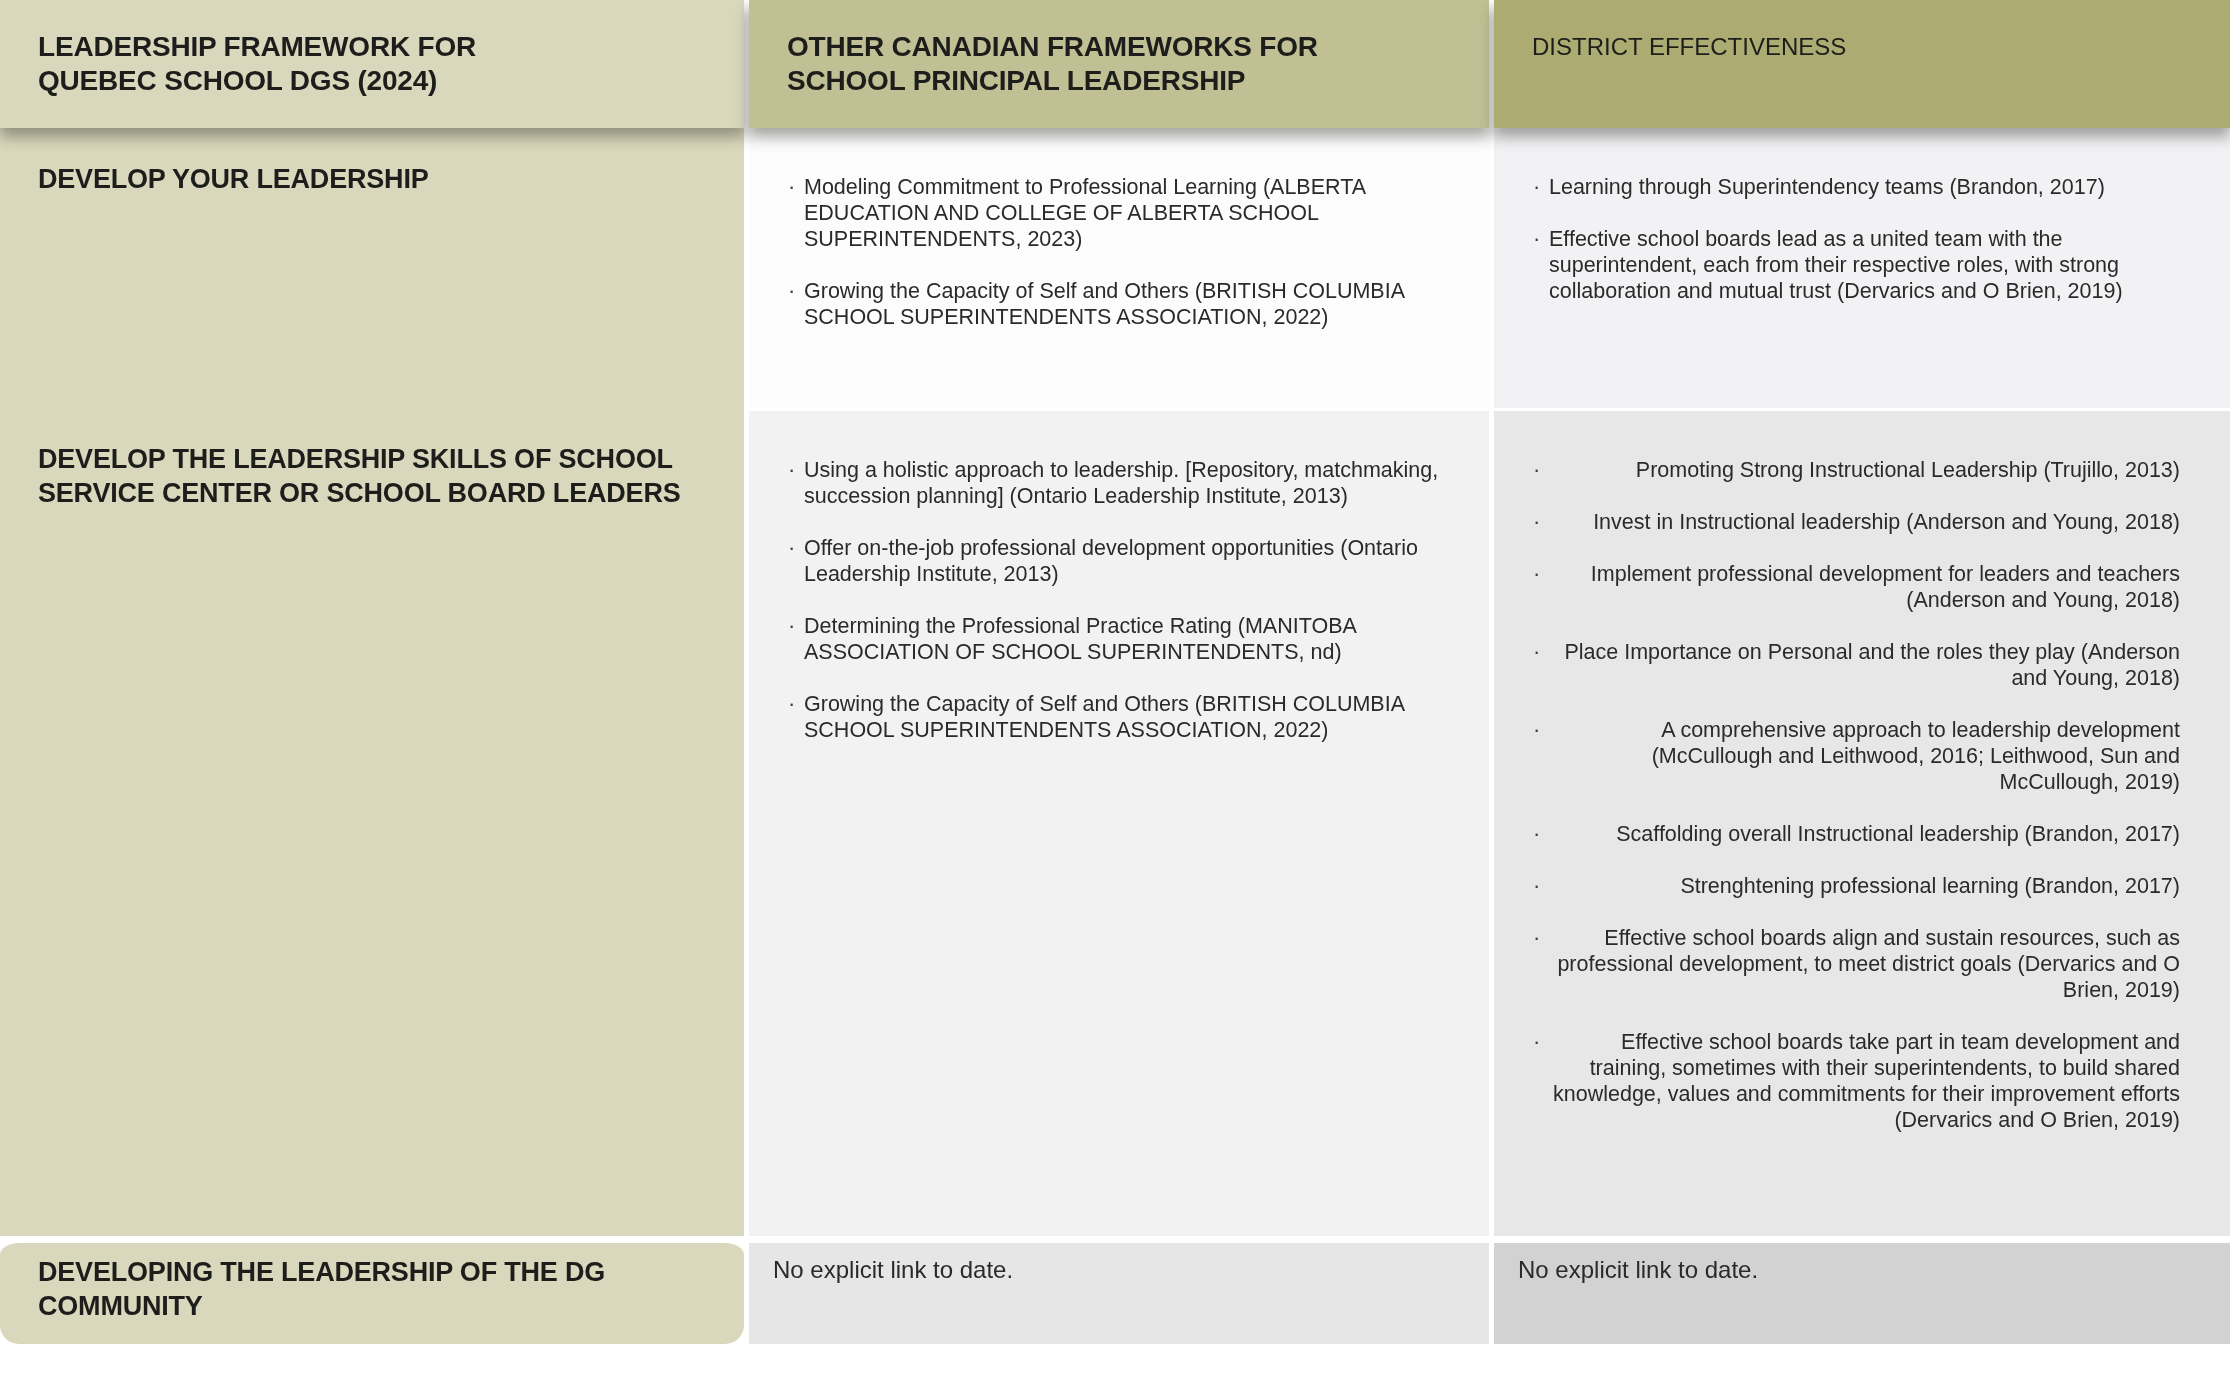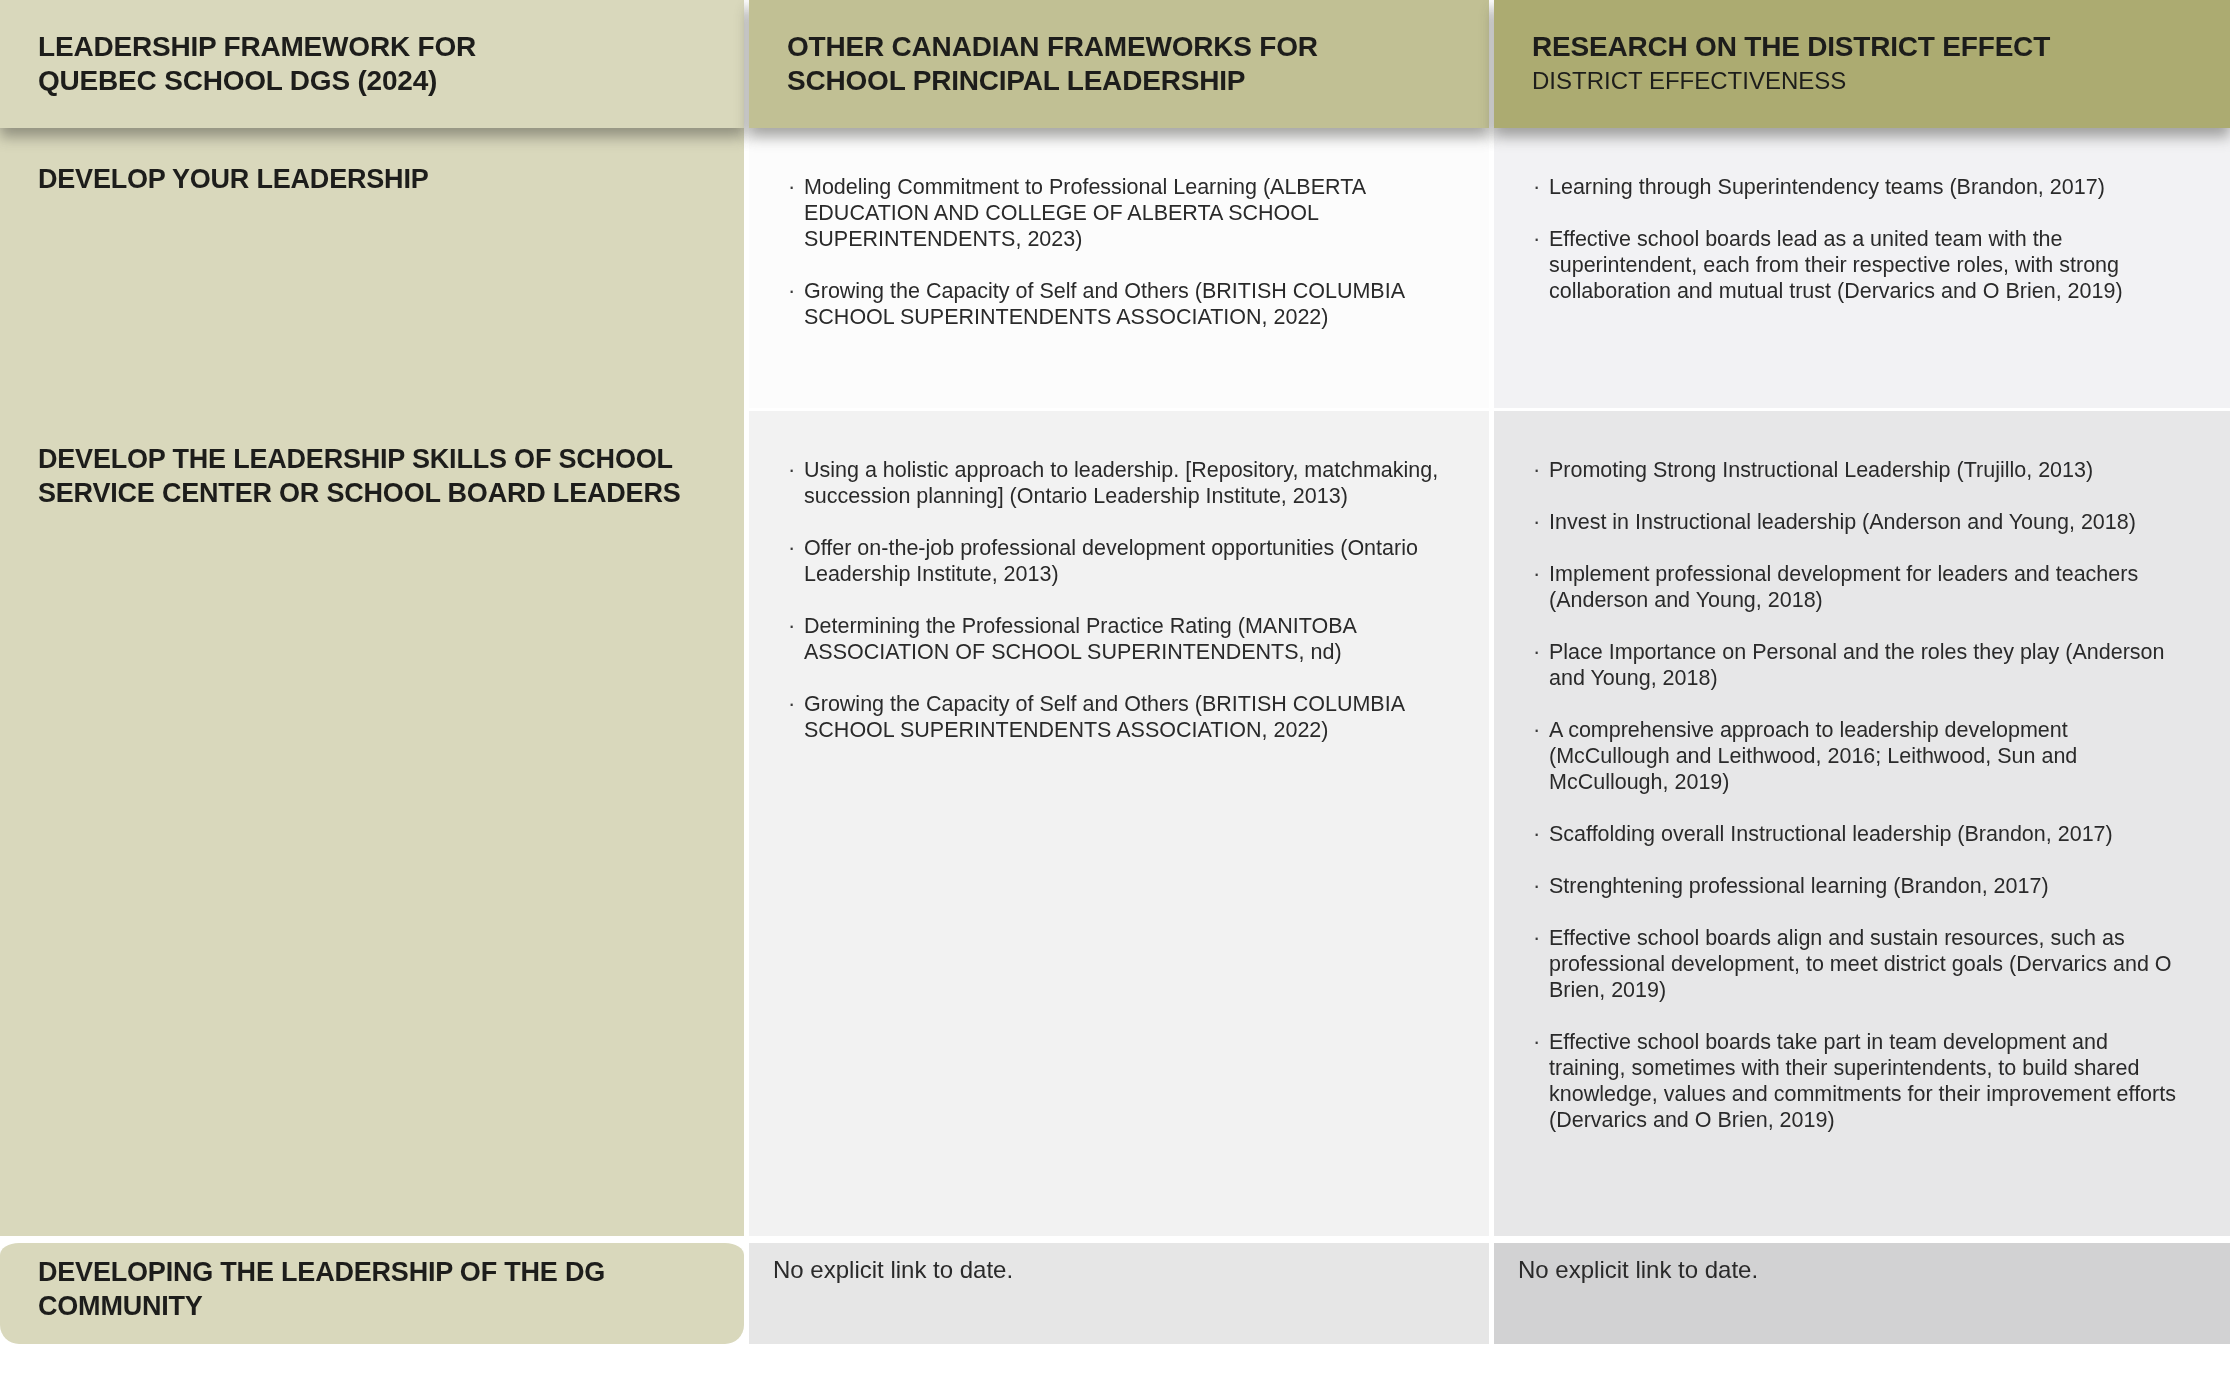--- a/index.html
+++ b/index.html
@@ -66,38 +66,37 @@
   }
 
   
   .plain { padding: 14px 30px 0 24px; }
   .ptext { font-size: 24px; line-height: 26px; color: var(--body-text, #2a2a2a); }
 
   
   .r1c2 { background: var(--r1c2-bg, #fcfcfc); }
   .r1c3 { background: var(--r1c3-bg, #f2f2f4); }
   .r2c2 { background: var(--r2c2-bg, #f2f2f2); border-top: 3px solid var(--separator, #fff); }
-  .r2c3 { background: var(--r2c3-bg, #e7e7e8); border-top: 3px solid var(--separator, #fff); }
+  .r2c3 { background: var(--r2c3-bg, #e7e7e8); border-top: 3px solid var(--separator, #fff); text-align: right; }
   .r3c1 { border-top: 7px solid var(--separator, #fff); padding-top: 12px; border-radius: 19px; }
   .r3c2 { background: var(--r3c2-bg, #e6e6e6); border-top: 7px solid var(--separator, #fff); }
   .r3c3 { background: var(--r3c3-bg, #d2d2d3); border-top: 7px solid var(--separator, #fff); }
 </style>
 </head>
 <body>
 
 <div class="table">
 
   <div class="cell hcell hc1">
     <div class="htitle w560">LEADERSHIP FRAMEWORK FOR QUEBEC SCHOOL DGS (2024)</div>
   </div>
   <div class="cell hcell hc2">
     <div class="htitle w560">OTHER CANADIAN FRAMEWORKS FOR SCHOOL PRINCIPAL LEADERSHIP</div>
   </div>
   <div class="cell hcell hc3">
-    <div class="htitle">RESEARCH ON THE DISTRICT EFFECT</div>
     <div class="hsub">DISTRICT EFFECTIVENESS</div>
   </div>
 
   <div class="cell labelcell r1c1">
     <div class="rlabel">DEVELOP YOUR LEADERSHIP</div>
   </div>
   <div class="cell bullets r1c2">
     <ul>
         <li>Modeling Commitment to Professional Learning (ALBERTA EDUCATION AND COLLEGE OF ALBERTA SCHOOL SUPERINTENDENTS, 2023)</li>
         <li>Growing the Capacity of Self and Others (BRITISH COLUMBIA SCHOOL SUPERINTENDENTS ASSOCIATION, 2022)</li>

